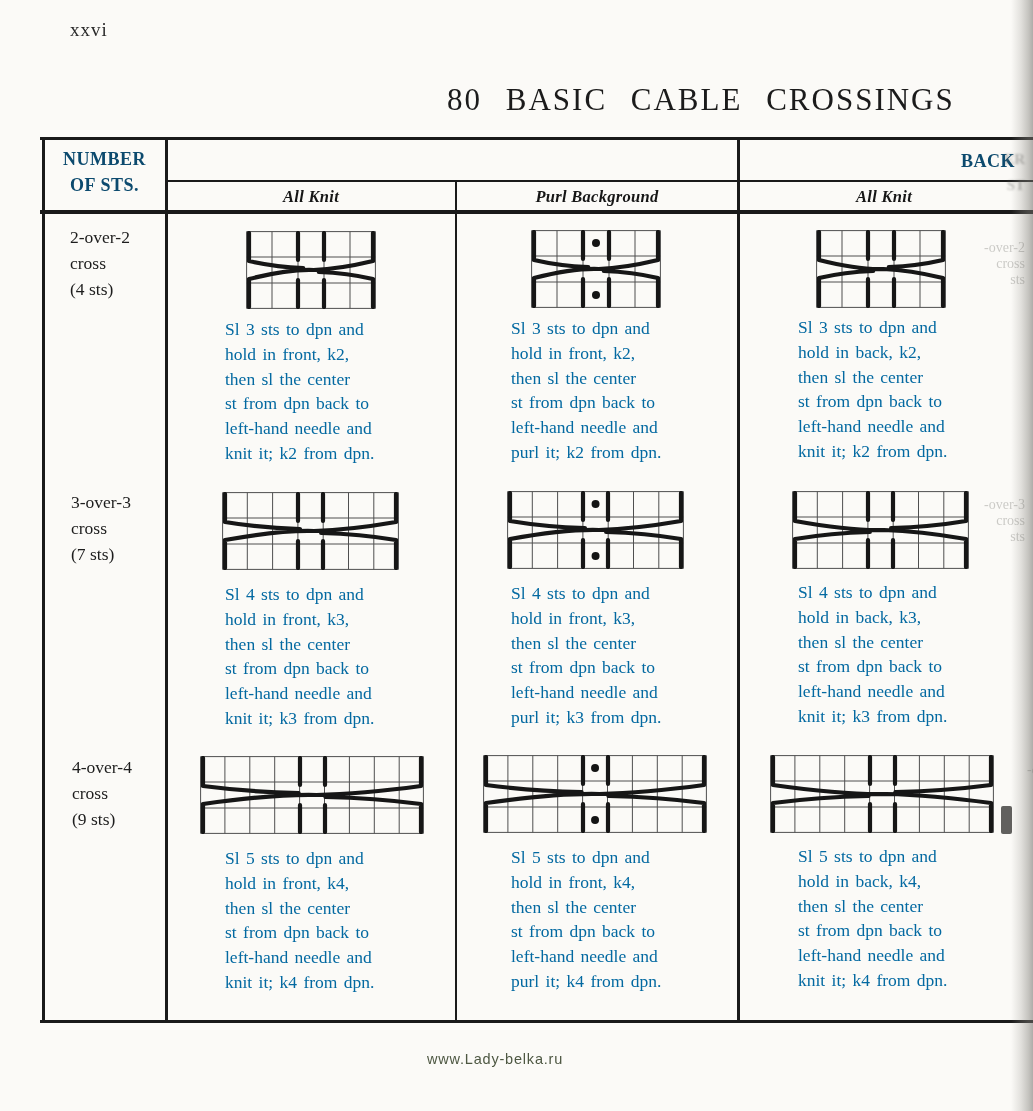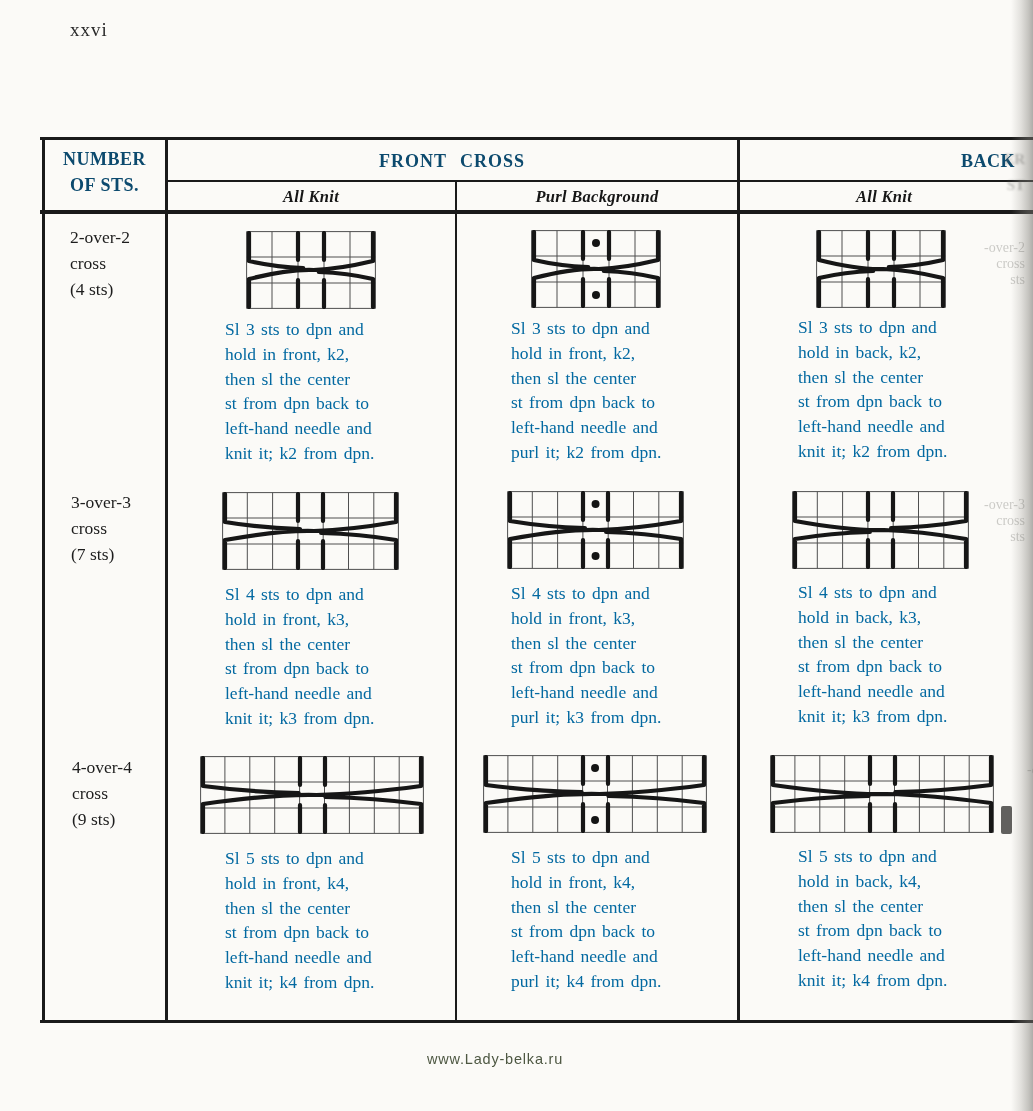--- a/index.html
+++ b/index.html
@@ -64,33 +64,33 @@
     border-radius:2px;
   }
 </style>
 </head>
 <body>
 
 <div id="page">
 
   <div class="abs folio" style="left:70px;top:19px;">xxvi</div>
 
+  <div class="abs title" style="left:447px;top:82px;">80 BASIC CABLE CROSSINGS</div>
 
   <div class="hline" style="left:40px;top:137px;width:993px;height:2.5px;"></div>
   <div class="hline" style="left:165px;top:180px;width:868px;height:2px;"></div>
   <div class="hline" style="left:40px;top:210px;width:993px;height:3.5px;"></div>
   <div class="hline" style="left:40px;top:1020px;width:993px;height:2.5px;"></div>
   <div class="vline" style="left:42px;top:137px;width:2.5px;height:885px;"></div>
   <div class="vline" style="left:165px;top:137px;width:2.5px;height:885px;"></div>
   <div class="vline" style="left:455px;top:180px;width:2px;height:842px;"></div>
   <div class="vline" style="left:737px;top:137px;width:2.5px;height:885px;"></div>
 
   <div class="abs hdr" style="left:44px;top:146px;width:121px;">NUMBER
 OF STS.</div>
-  <div class="abs hdr" style="left:167px;top:148px;width:570px;letter-spacing:1px;word-spacing:8px;">FRONT CROSS</div>
   <div class="abs hdr" style="left:940px;top:148px;width:75px;text-align:right;">BACK</div>
   <div class="abs subhdr" style="left:167px;top:187px;width:288px;">All Knit</div>
   <div class="abs subhdr" style="left:457px;top:187px;width:280px;">Purl Background</div>
   <div class="abs subhdr" style="left:739px;top:187px;width:290px;">All Knit</div>
 
   <div class="abs rowlabel" style="left:70px;top:224px;">2-over-2
 cross
 (4 sts)</div>
   <div class="abs rowlabel" style="left:71px;top:489px;">3-over-3
 cross

